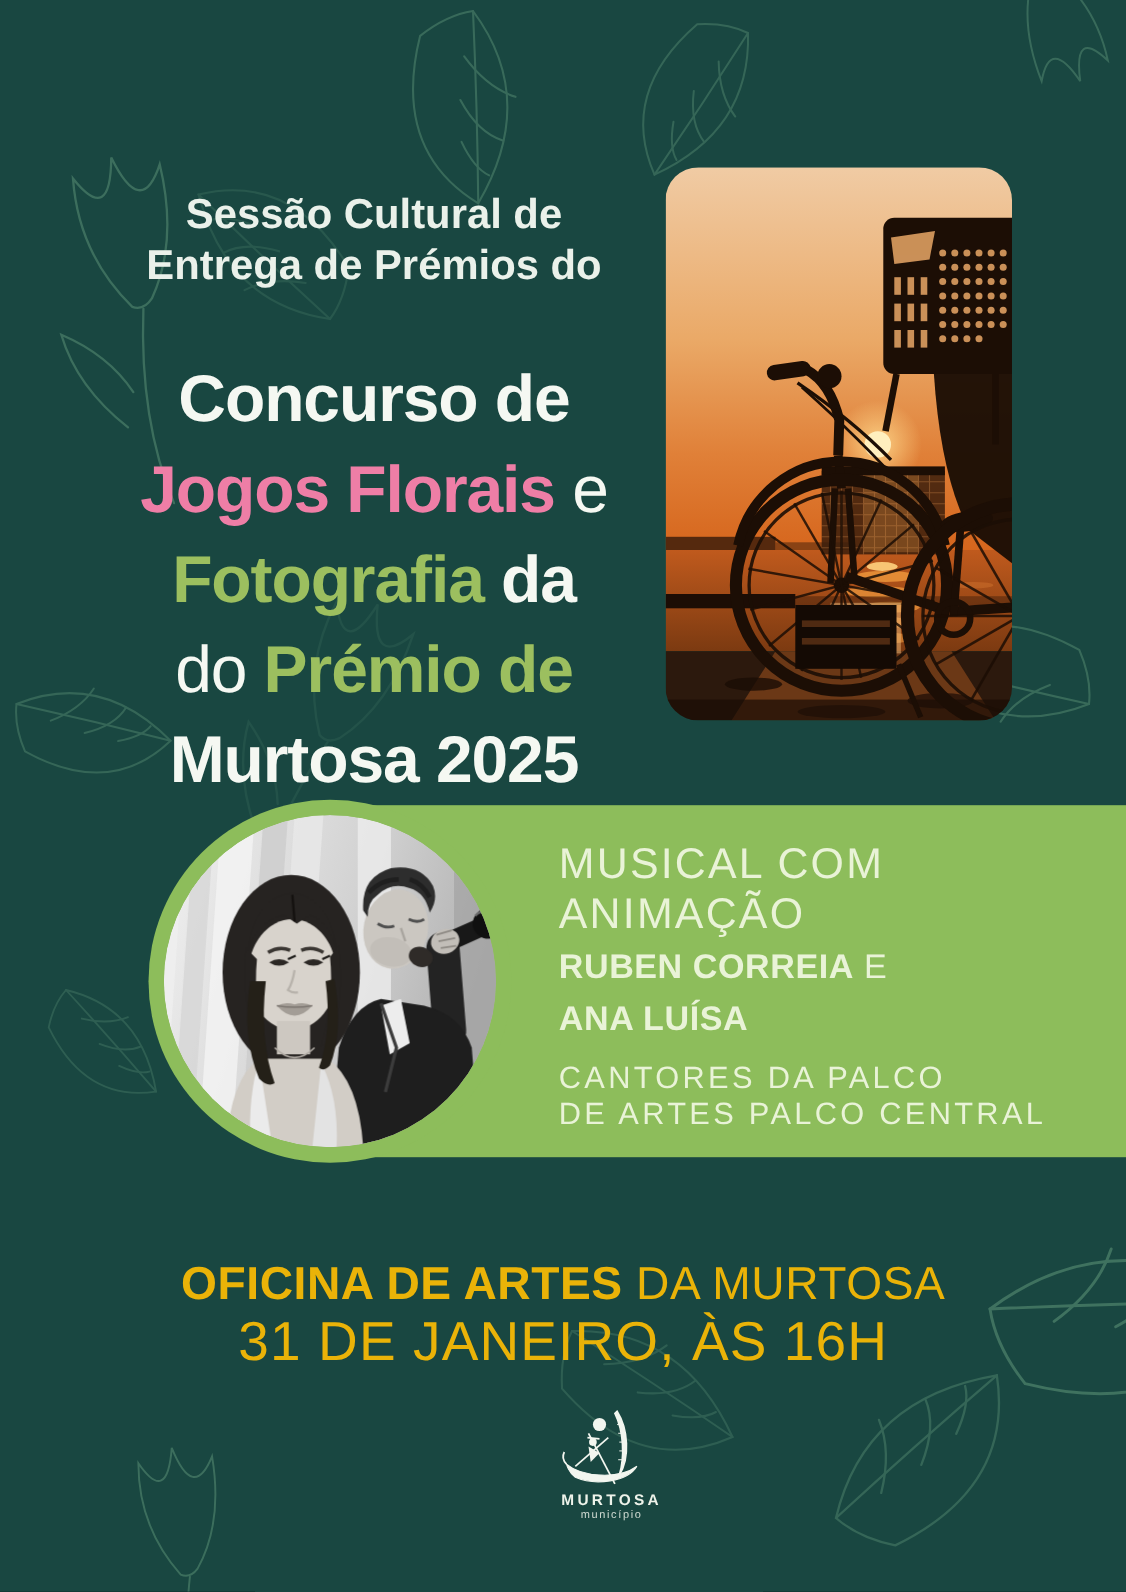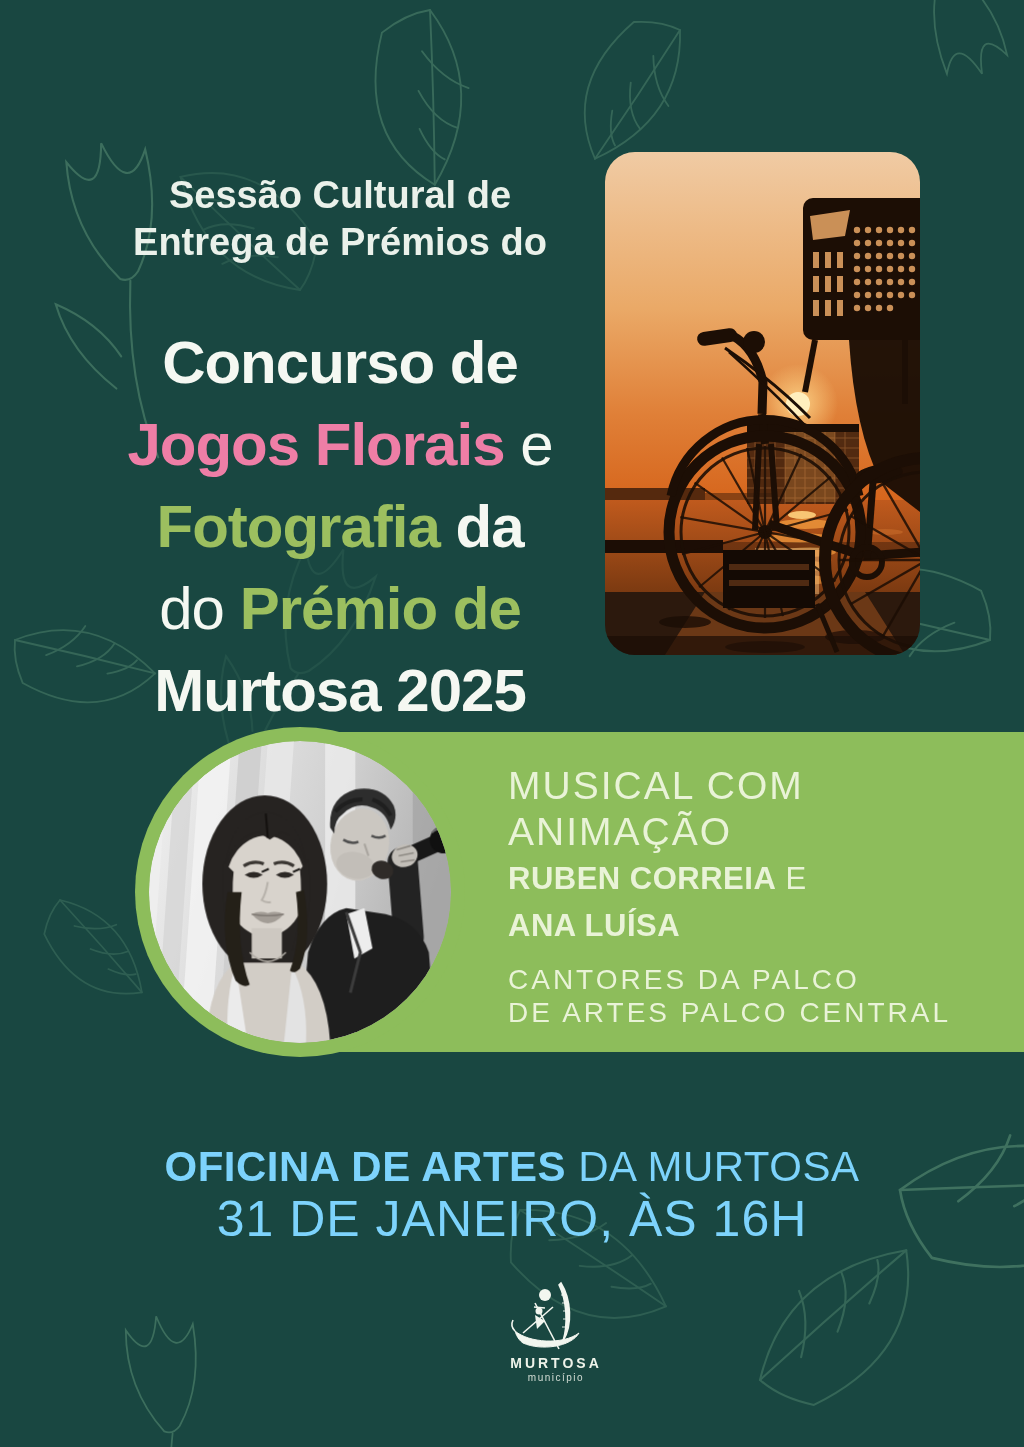--- a/index.html
+++ b/index.html
@@ -33,21 +33,21 @@
     border-radius:50%;overflow:hidden;}
   .band-text{position:absolute;left:508px;top:763px;color:var(--pale,#e9f3d7);}
   .band-text .b1{font-size:39px;line-height:46px;font-weight:500;letter-spacing:2px;}
   .band-text .b2{font-size:31px;line-height:47px;font-weight:700;letter-spacing:.5px;}
   .band-text .b2 .light{font-weight:400;}
   .band-text .b3{font-size:28px;line-height:33px;font-weight:500;letter-spacing:3px;}
   .band-text .gap{margin-top:14px;}
 
   
   .venue{position:absolute;left:0;top:1140px;width:1024px;text-align:center;
-    color:#7dd3fc;}
+    color:#eab308;}
   .venue .v1{font-size:42px;line-height:54px;font-weight:400;letter-spacing:.5px;}
   .venue .v1 b{font-weight:700;}
   .venue .v2{font-size:50px;line-height:50px;font-weight:400;letter-spacing:1px;}
 
   
   .logo{position:absolute;left:0;top:1281px;width:1024px;text-align:center;color:#eef3ea;padding-left:44px;}
   .logo svg{display:block;margin:0 auto;}
   .logo-name{font-size:14px;font-weight:600;letter-spacing:3px;margin-top:2px;}
   .logo-sub{font-size:10px;font-weight:400;letter-spacing:1.5px;opacity:.85;margin-top:1px;}
 </style>

